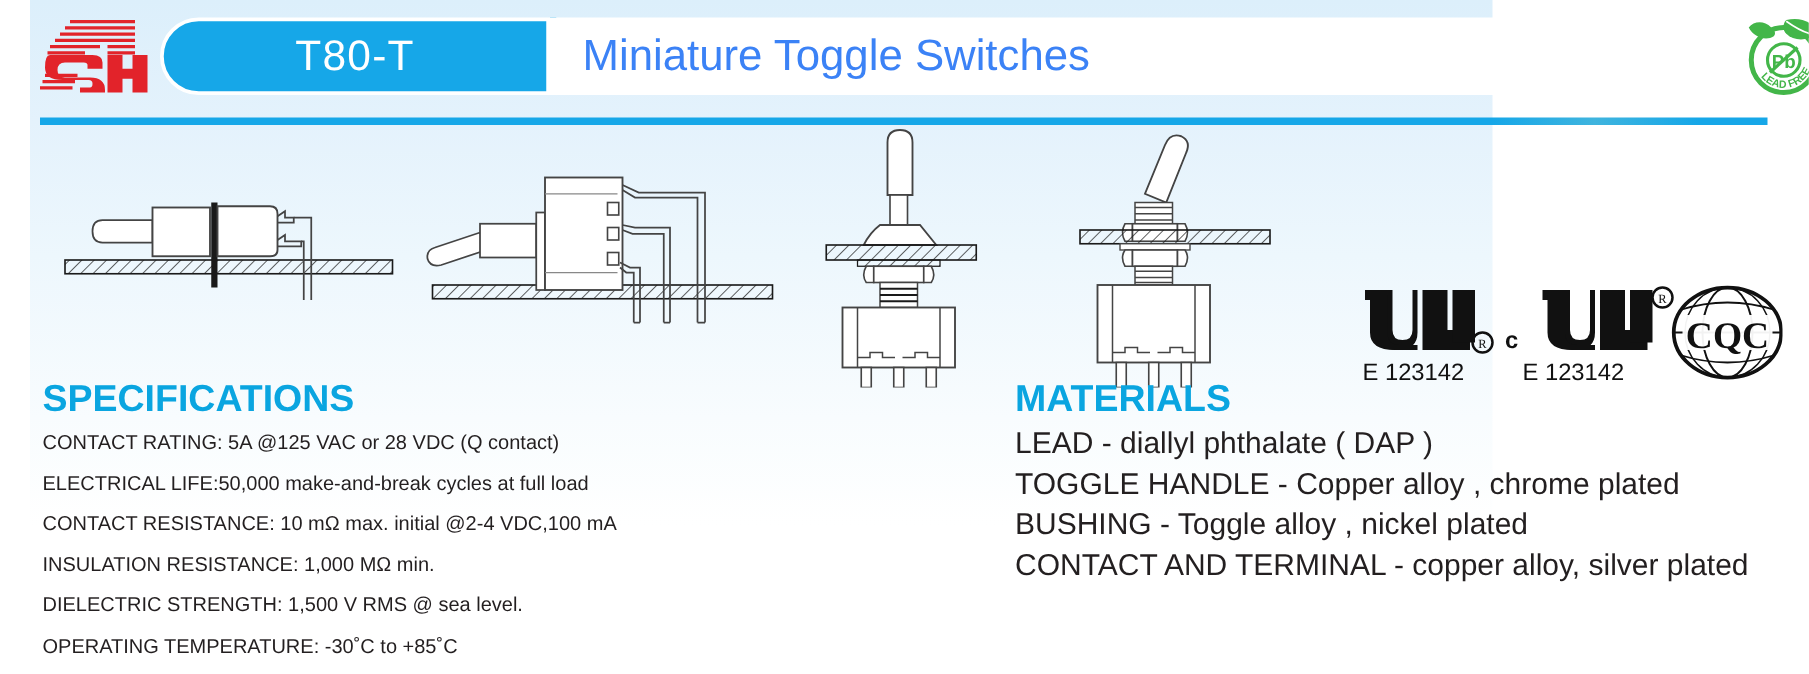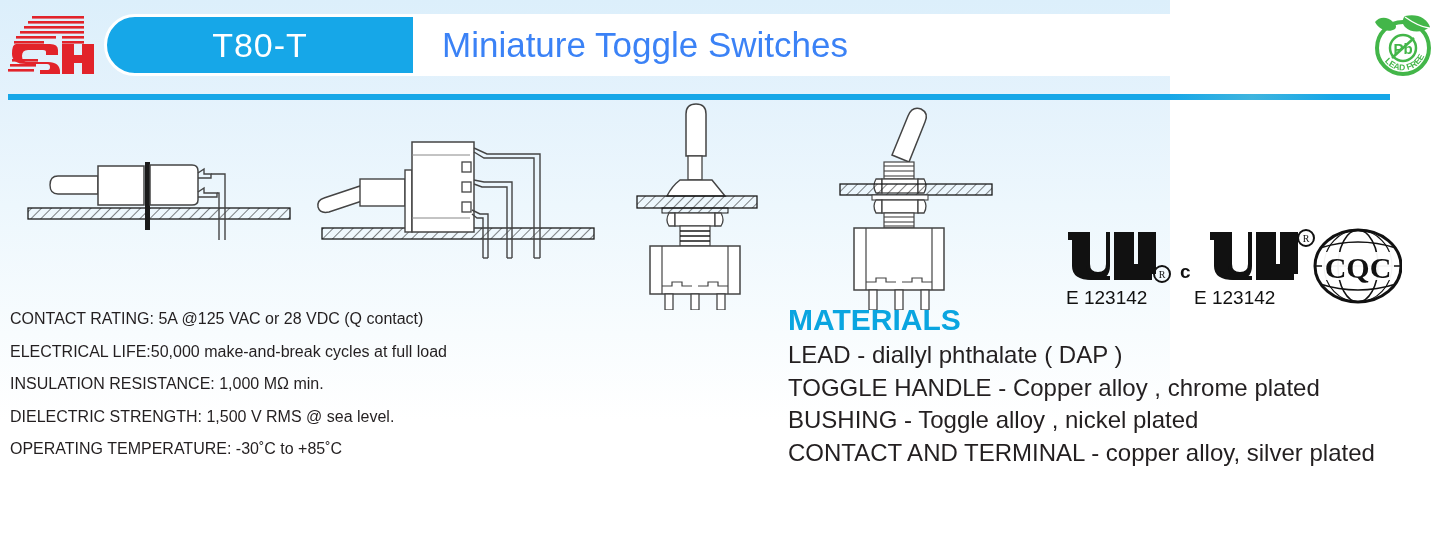--- a/index.html
+++ b/index.html
@@ -6,20 +6,21 @@
   html,body{margin:0;padding:0;}
   body{
     width:1447px;height:539px;
     font-family:"Liberation Sans",sans-serif;
     background:#ffffff;
     overflow:hidden;
   }
   #page{
     position:relative;width:1170px;height:539px;
     background:linear-gradient(180deg,#dceffb 0%,#e4f2fc 18%,#edf7fd 38%,#f8fcfe 62%,#ffffff 78%,#ffffff 100%);
+    margin-left:24px;
   }
 
   
   #header{position:absolute;left:0;top:0;width:1447px;height:92px;}
 
   #logo{position:absolute;left:6px;top:14px;width:90px;height:62px;}
 
   #pill-wrap{position:absolute;left:104px;top:14px;width:312px;height:62px;}
   #pill-outline{
     position:absolute;left:0;top:0;width:312px;height:62px;
@@ -321,22 +322,24 @@
         <line x1="1" y1="38" x2="87" y2="38" stroke="#111" stroke-width="1.6"></line>
         <path d="M6 20 Q44 8 82 20" fill="none" stroke="#111" stroke-width="1.4"></path>
         <path d="M6 56 Q44 68 82 56" fill="none" stroke="#111" stroke-width="1.4"></path>
         <rect x="8" y="24" width="72" height="28" fill="#fff" opacity="0.95"></rect>
         <text x="44" y="50" text-anchor="middle" font-family="Liberation Serif, serif" font-size="30" font-weight="bold" fill="#111">CQC</text>
       </g>
     </svg>
   </div>
 
   <div class="col" id="spec-col">
+    <div class="sec-head">SPECIFICATIONS</div>
     <div class="line">CONTACT RATING: 5A @125 VAC or 28 VDC (Q contact)</div>
     <div class="line">ELECTRICAL LIFE:50,000 make-and-break cycles at full load</div>
+    <div class="line">CONTACT RESISTANCE: 10 mΩ max. initial @2-4 VDC,100 mA</div>
     <div class="line">INSULATION RESISTANCE: 1,000 MΩ min.</div>
     <div class="line">DIELECTRIC STRENGTH: 1,500 V RMS @ sea level.</div>
     <div class="line">OPERATING TEMPERATURE: -30˚C to +85˚C</div>
   </div>
 
   <div class="col" id="mat-col">
     <div class="sec-head">MATERIALS</div>
     <div class="line">LEAD - diallyl phthalate ( DAP )</div>
     <div class="line">TOGGLE HANDLE - Copper alloy , chrome plated</div>
     <div class="line">BUSHING - Toggle alloy , nickel plated</div>

